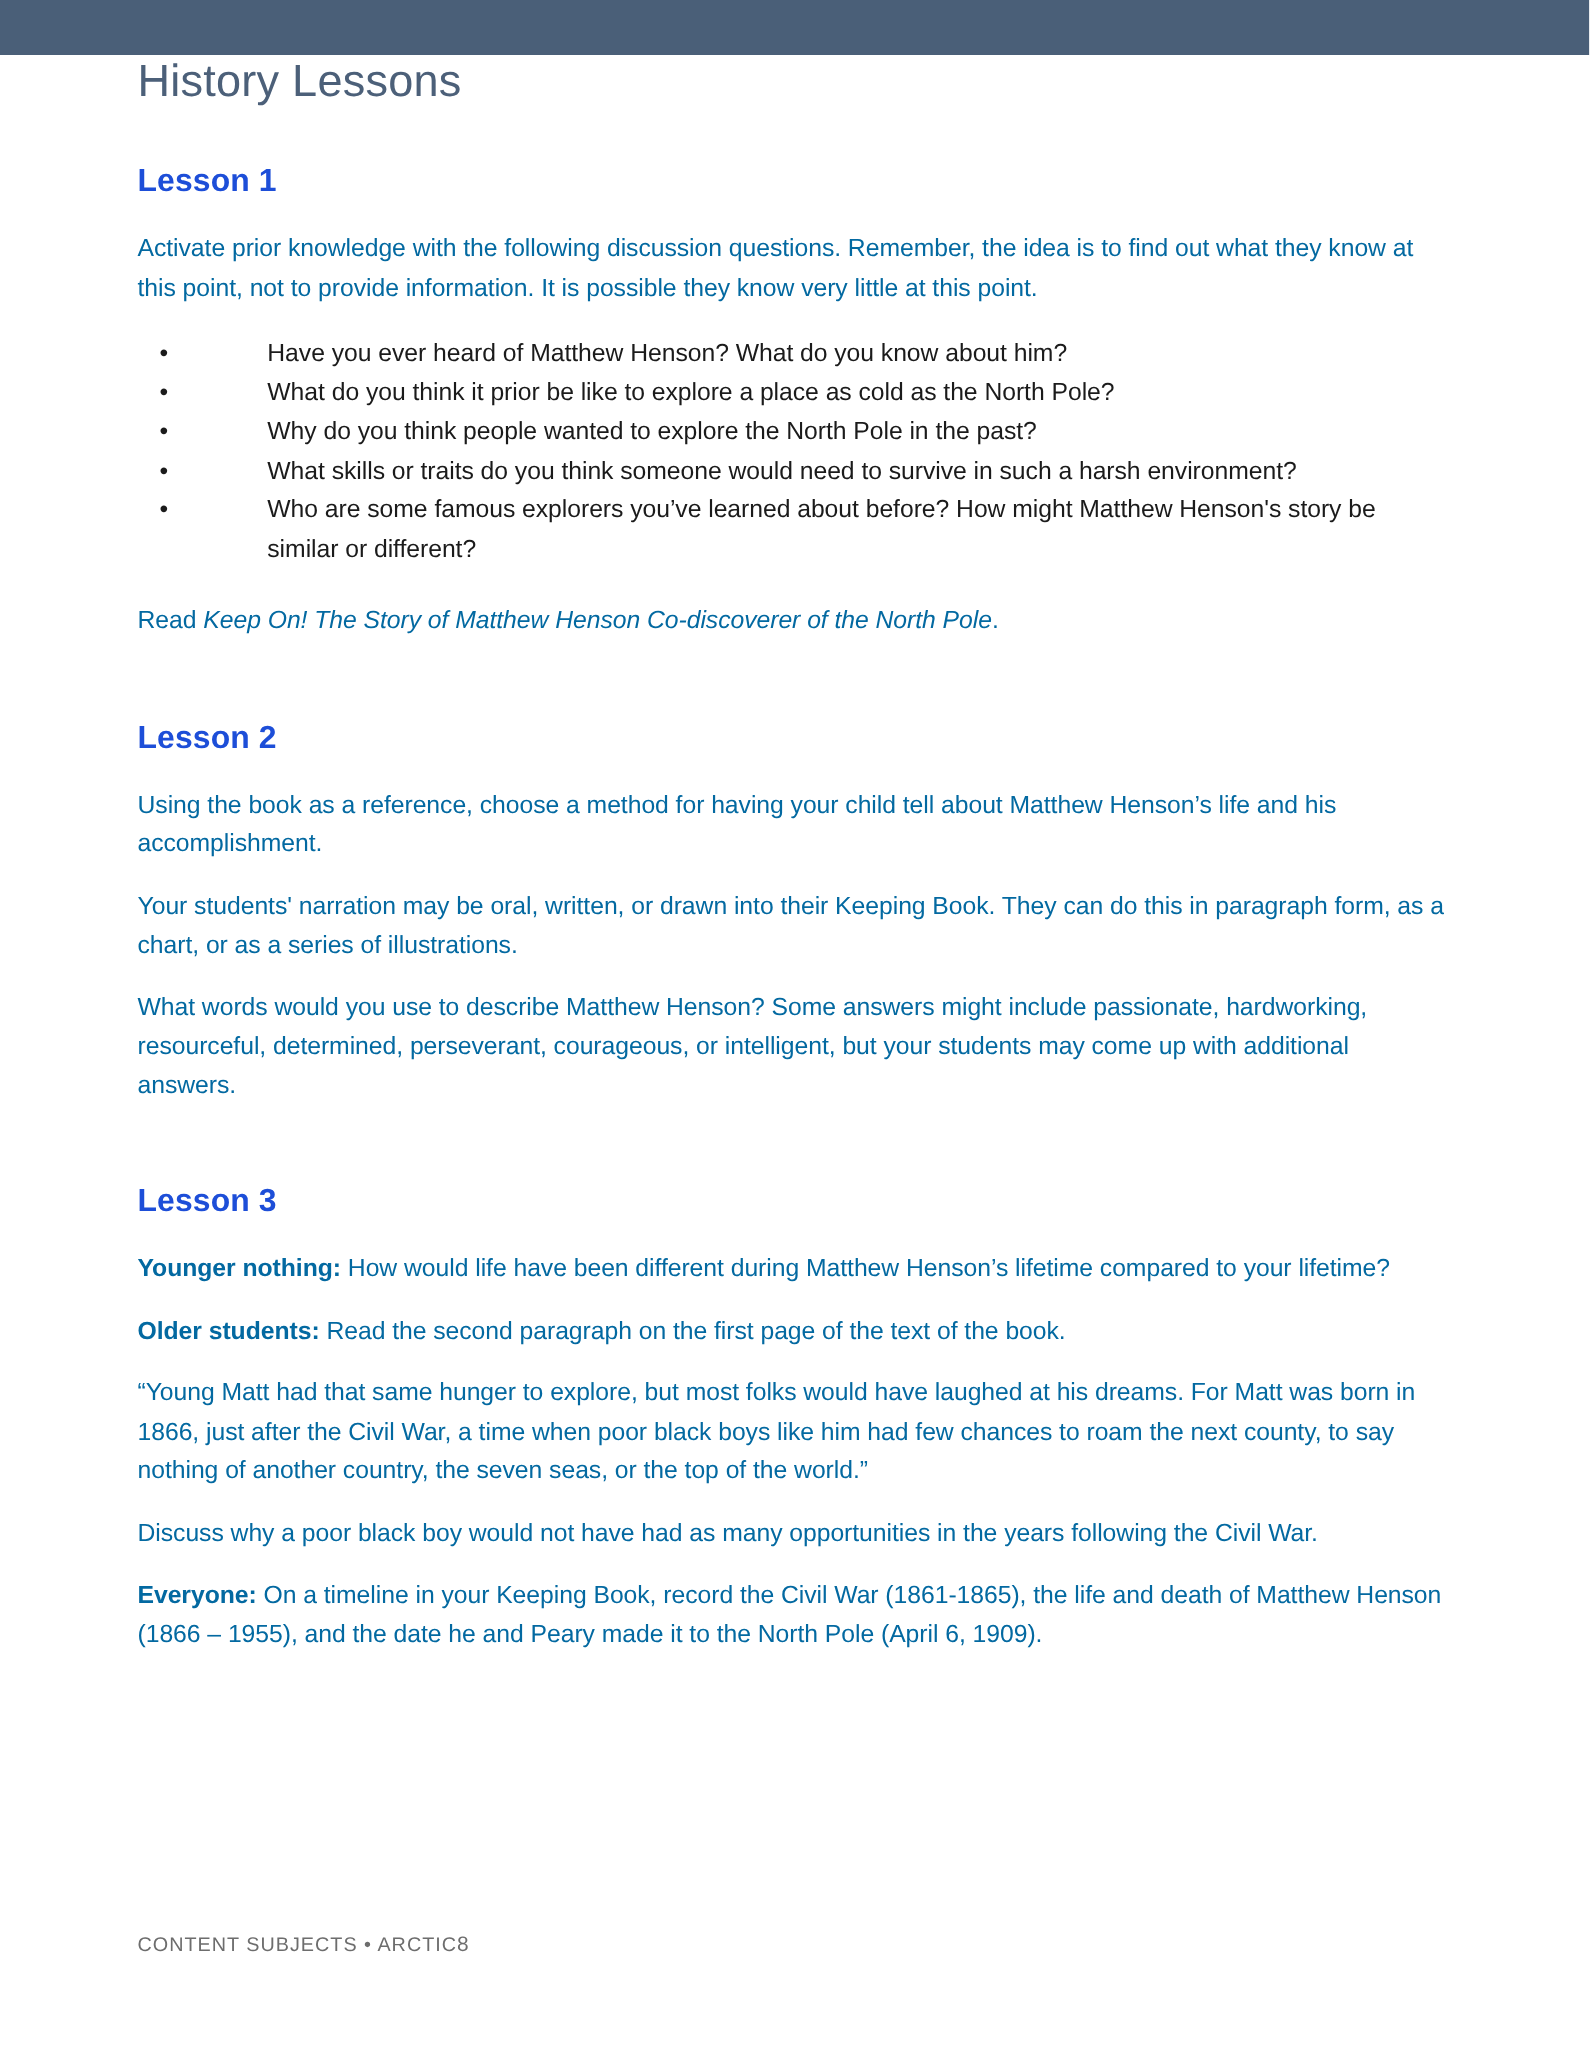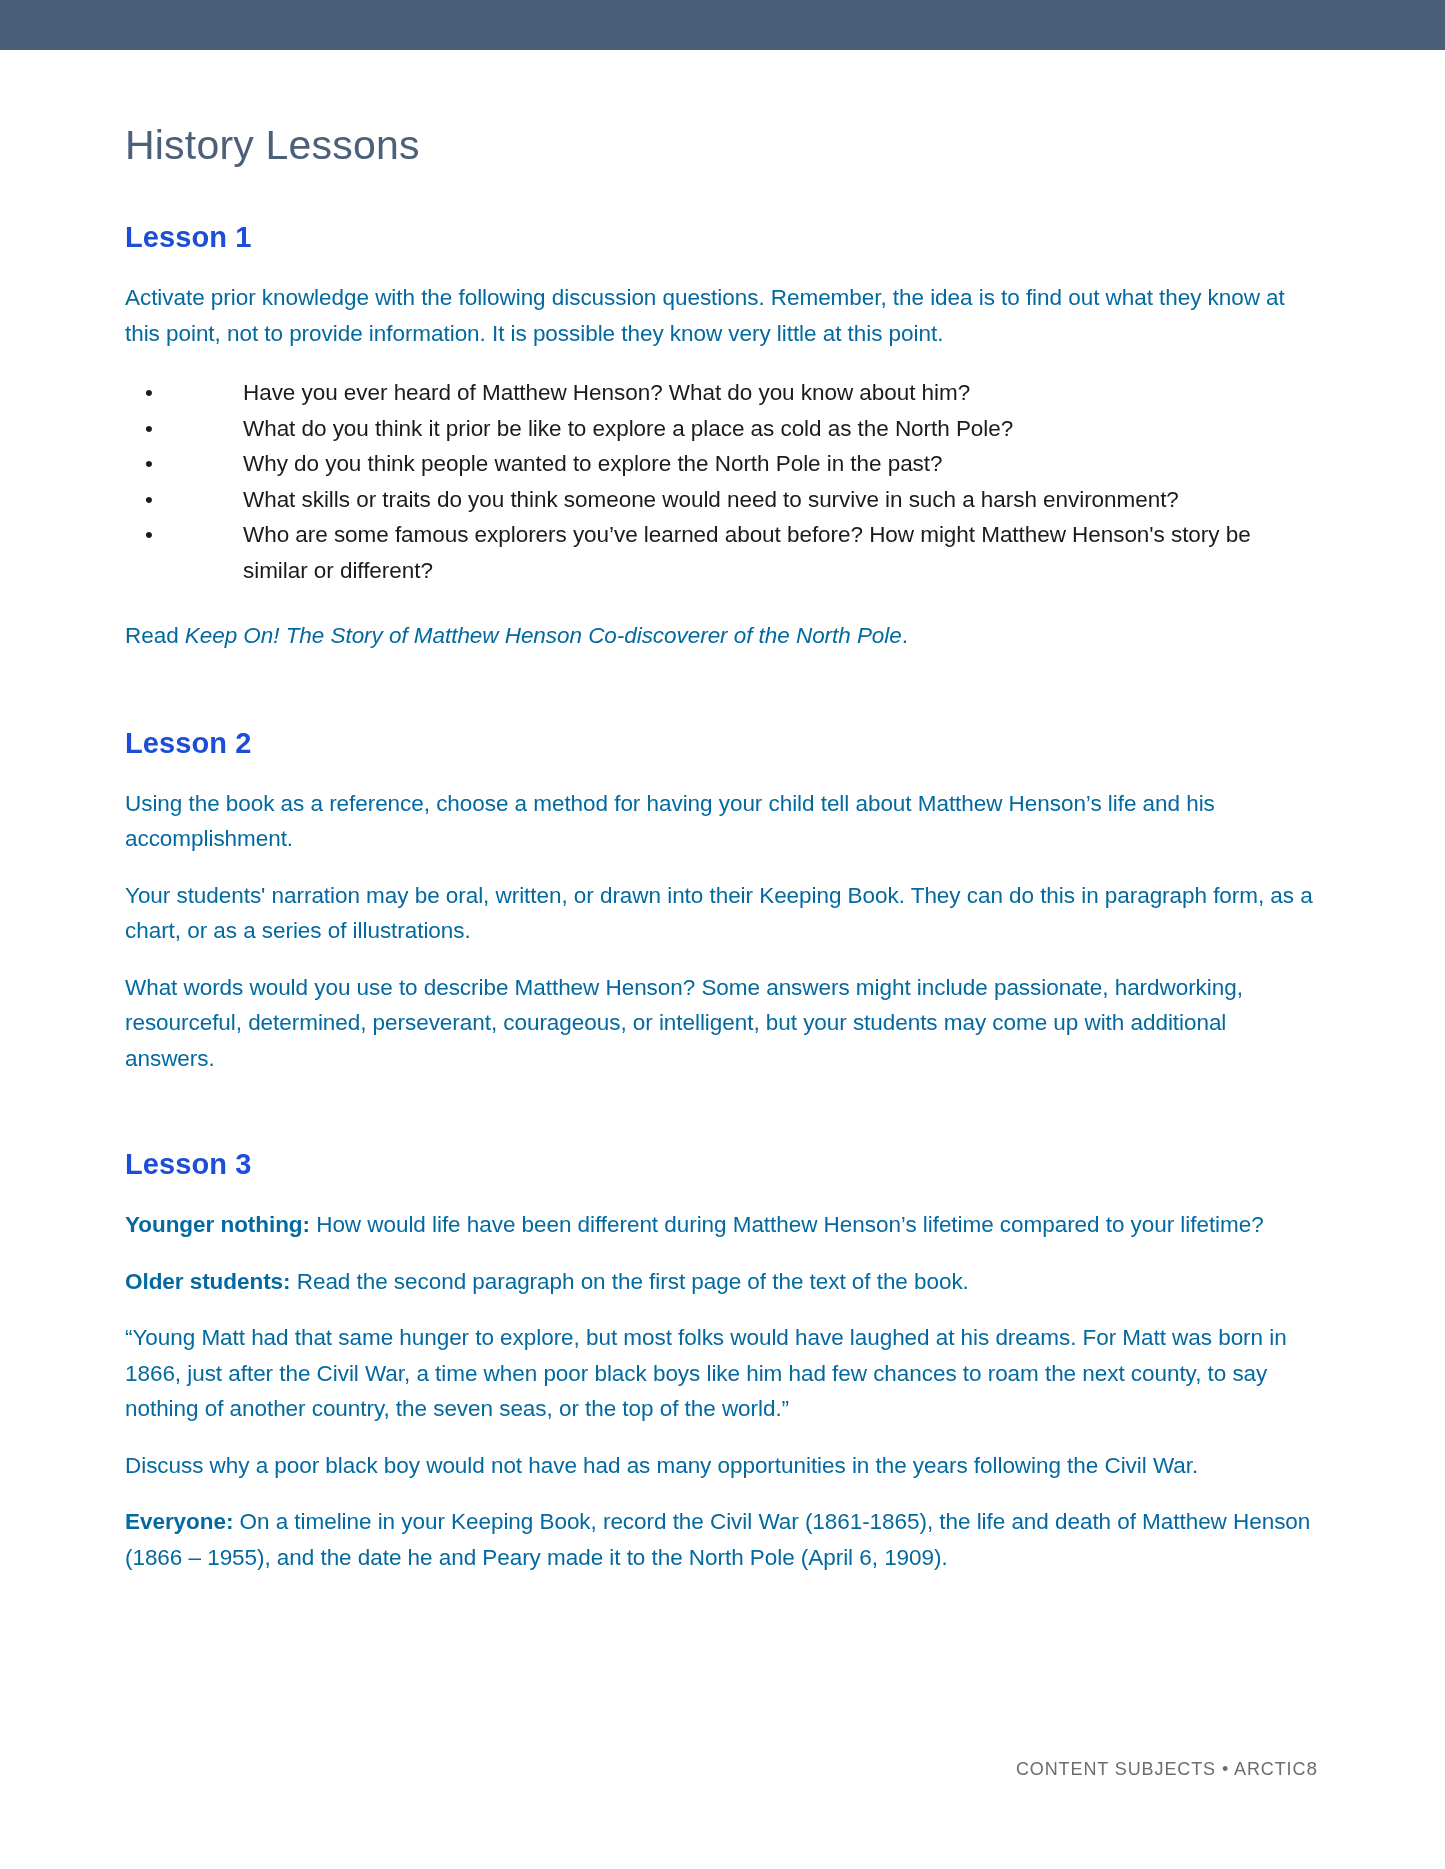--- a/index.html
+++ b/index.html
@@ -32,21 +32,20 @@
   .content {
     position: absolute;
     top: 50px;
     left: 0;
     width: 1445px;
     box-sizing: border-box;
     padding: 0 128px 0 125px;
   }
   .page-title {
     margin: 0;
-    padding-top: 72px;
     font-size: 41px;
     font-weight: 400;
     line-height: 1.15;
     color: #4c6079;
     letter-spacing: 0.2px;
   }
   .lesson-heading {
     margin: 0;
     font-size: 29px;
     font-weight: 700;
@@ -90,21 +89,21 @@
   }
   .em { font-style: italic; margin-top: 24px; }
   .strong { font-weight: 700; }
   .footer {
     position: absolute;
     left: 125px;
     right: 128px;
     bottom: 89px;
     display: flex;
     align-items: baseline;
-    justify-content: flex-end;
+    justify-content: flex-start;
   }
   .footer-left {
     font-size: 18px;
     color: #6d6d6d;
     letter-spacing: 0.9px;
   }
   .footer-right {
     font-size: 19px;
     color: #6d6d6d;
   }

